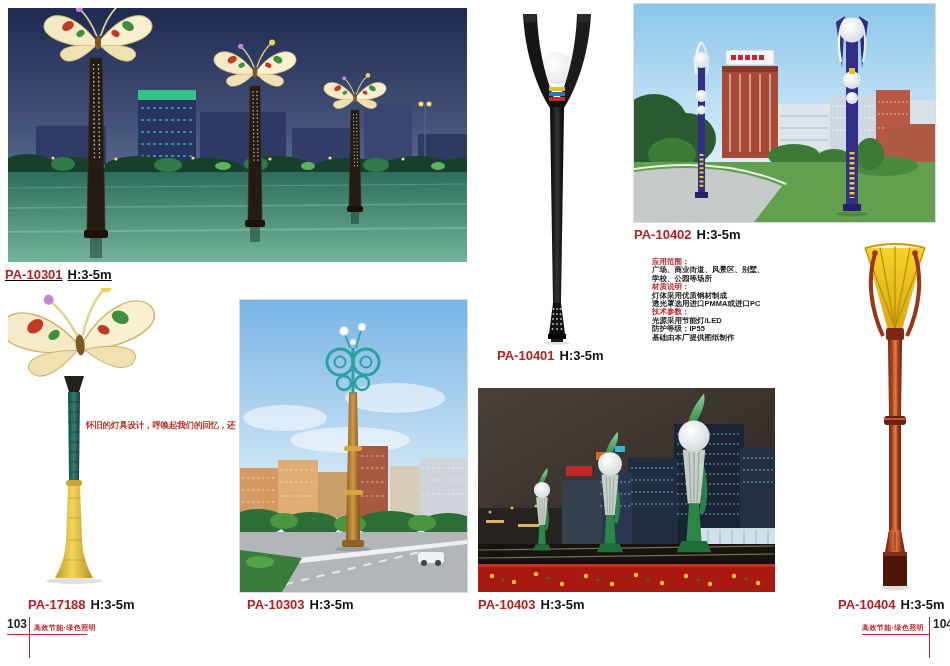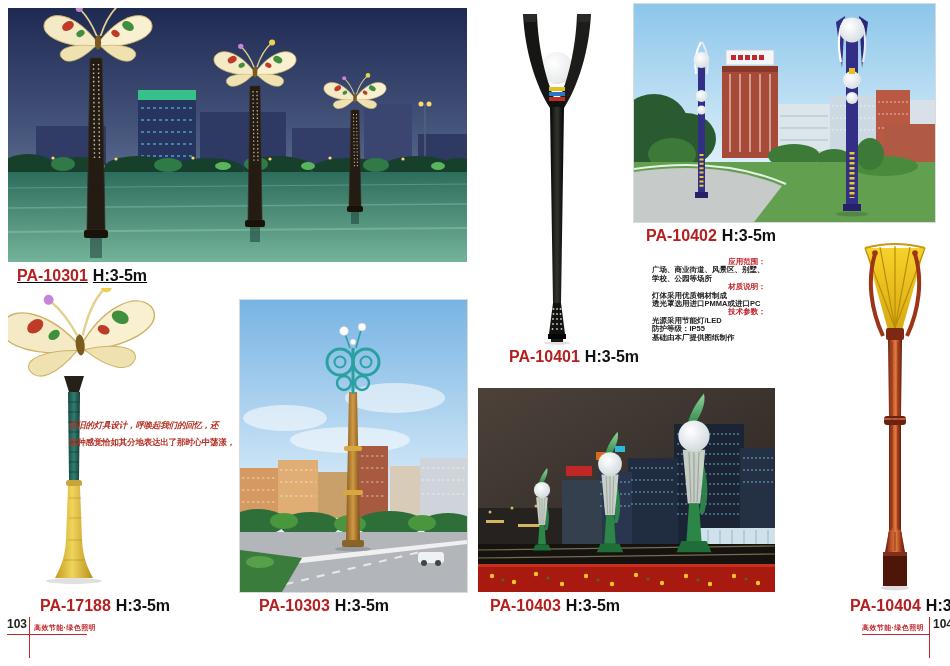--- a/index.html
+++ b/index.html
@@ -1,30 +1,30 @@
 <!DOCTYPE html>
 <html><head>
 <meta charset="utf-8">
 <style>
   html,body{margin:0;padding:0;background:#e8e8e8;}
   #canvas{position:relative;width:950px;height:666px;background:#ffffff;overflow:hidden;
           font-family:"Liberation Sans",sans-serif;}
   .photo{position:absolute;overflow:hidden;}
   .photo svg{display:block;}
   .framed{outline:1px solid #d8dcd8;}
-  .plabel{position:absolute;font-size:16px;font-weight:bold;white-space:nowrap;margin-left:12px;}
+  .plabel{position:absolute;font-size:13px;font-weight:bold;white-space:nowrap;}
   .plabel .code{color:#b51f1f;}
   .plabel .h{color:#111;margin-left:5px;}
   .desc{position:absolute;left:69px;top:417px;width:176px;}
   .desc .dline{font-size:8.5px;font-weight:bold;color:#b43226;line-height:16.5px;
                letter-spacing:-0.2px;white-space:nowrap;}
-  .desc .dline.first{font-style:italic;}
+  .desc .dline.first{padding-left:17px;}
   .specs{position:absolute;left:652px;top:258px;width:190px;}
   .specs .sline{font-size:7.5px;line-height:8.4px;color:#222;white-space:nowrap;font-weight:bold;}
-  .specs .shead{color:#c1272d;font-weight:bold;text-align:center;}
+  .specs .shead{color:#c1272d;font-weight:bold;}
   .footer-num{position:absolute;font-size:12px;font-weight:bold;color:#222;}
   .footer-slogan{position:absolute;font-size:7px;font-weight:bold;color:#c1272d;
                  letter-spacing:0.4px;white-space:nowrap;}
   .rline-h{position:absolute;height:1px;background:#c1272d;}
   .rline-v{position:absolute;width:1px;background:#c1272d;}
 </style>
 </head>
 <body>
 
 <div id="canvas">
@@ -183,21 +183,20 @@
       </g>
       <ellipse cx="66" cy="293" rx="28" ry="3" fill="#000000" opacity="0.12"></ellipse>
     </svg>
   </figure>
   <div class="plabel" style="left:28px;top:597px;">
     <span class="code">PA-17188</span><span class="h">H:3-5m</span>
   </div>
 
   <div class="desc">
     <div class="dline first">怀旧的灯具设计，呼唤起我们的回忆，还</div>
-    <div class="dline">这种感觉恰如其分地表达出了那时心中荡漾，</div>
   </div>
 
   <figure class="photo framed" style="left:240px;top:300px;width:227px;height:292px;margin:0;">
     <svg viewBox="0 0 227 292" width="227" height="292">
       <defs>
         <linearGradient id="sky3" x1="0" y1="0" x2="0" y2="1">
           <stop offset="0" stop-color="#78b4e4"></stop>
             <stop offset="0.75" stop-color="#cfe6f6"></stop>
             <stop offset="1" stop-color="#e8f2fa"></stop>
         </linearGradient>

